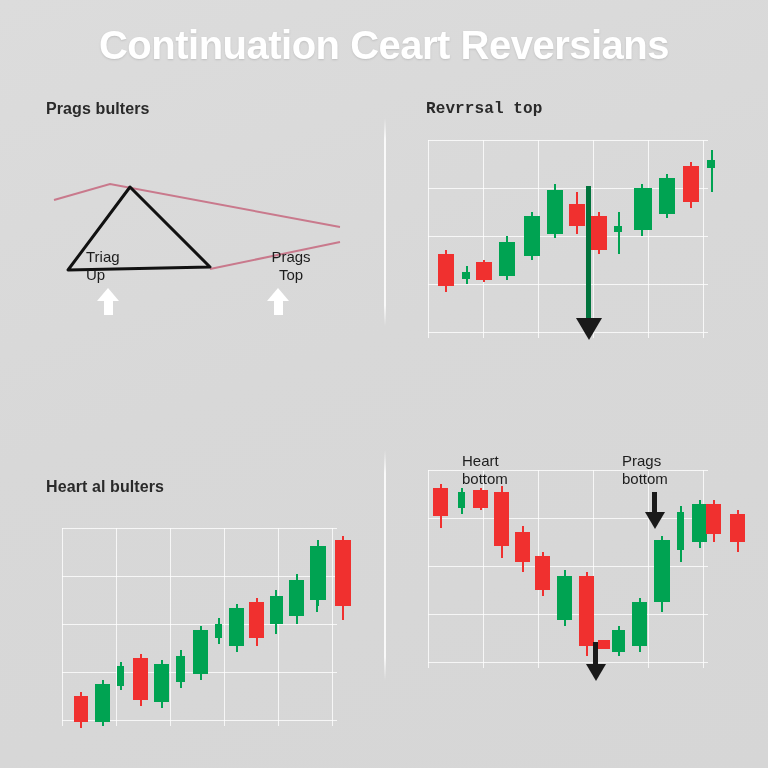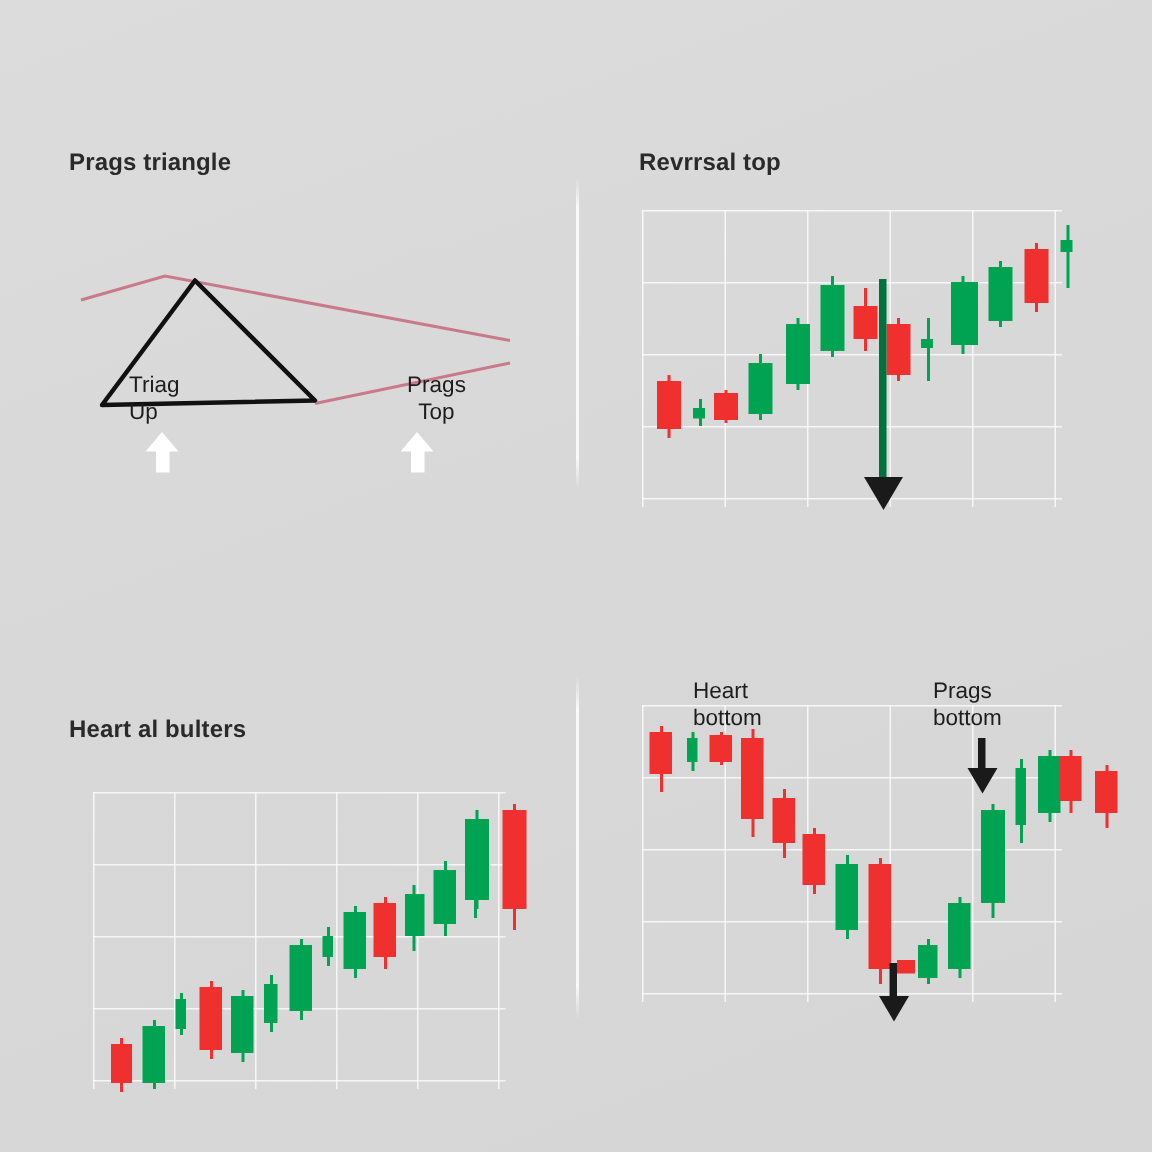--- a/index.html
+++ b/index.html
@@ -37,21 +37,21 @@
     line-height: 1.15;
     text-shadow: 0 1px 2px rgba(120,120,120,0.28);
     white-space: nowrap;
   }
 
   
   .panel {
     position: absolute;
   }
   #panel-triangle   { left: 40px;  top: 100px; width: 320px; height: 230px; }
-  #panel-reversal   { left: 420px; top: 100px; width: 320px; height: 250px; }
+  #panel-reversal   { left: 420px; top: 100px; width: 320px; height: 250px; font-family: Liberation Mono, monospace; }
   #panel-bullish    { left: 40px;  top: 430px; width: 320px; height: 265px; margin-top: 48px; }
   #panel-doublebot  { left: 420px; top: 430px; width: 320px; height: 265px; }
 
   .panel-title {
     position: absolute;
     left: 6px;
     top: 0px;
     color: #2a2a2a;
     font-size: 16px;
     font-weight: bold;
@@ -140,26 +140,27 @@
     line-height: 1.22;
     white-space: nowrap;
   }
   .annot-dark  { color: #1d1d1d; }
 </style>
 </head>
 <body>
 
 <div id="board">
 
+  <div id="main-title">Continuation Ceart Reversians</div>
 
   <div class="divider" id="divider-top"></div>
   <div class="divider" id="divider-bottom"></div>
 
   <div class="panel" id="panel-triangle">
-    <div class="panel-title">Prags triangle</div>
+    <div class="panel-title">Prags bulters</div>
 
     <svg class="plot" style="left:0px; top:32px; width:320px; height:150px;" viewBox="0 0 320 150" xmlns="http://www.w3.org/2000/svg">
       <polyline points="14,68 70,52 300,95" fill="none" stroke="#c9798c" stroke-width="2"></polyline>
       <polyline points="170,137 300,110" fill="none" stroke="#c9798c" stroke-width="2"></polyline>
       <polygon points="28,138 90,55 170,135" fill="none" stroke="#111111" stroke-width="3" stroke-linejoin="round"></polygon>
     </svg>
 
     <div class="annot annot-dark" style="left:46px; top:148px; text-align:left; width:70px;">
       <div>Triag</div>
       <div>Up</div>

